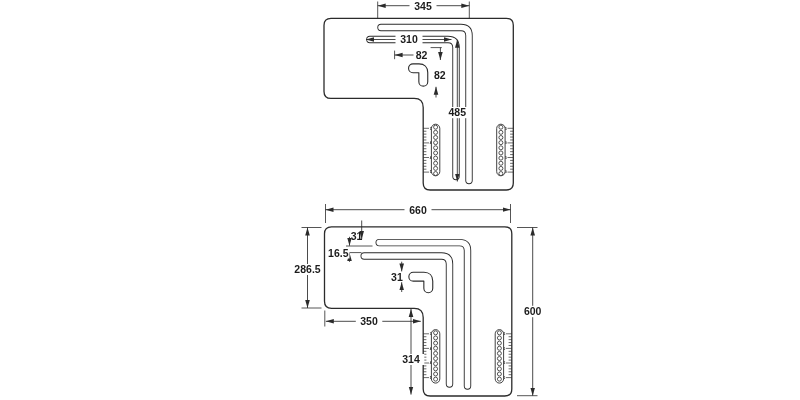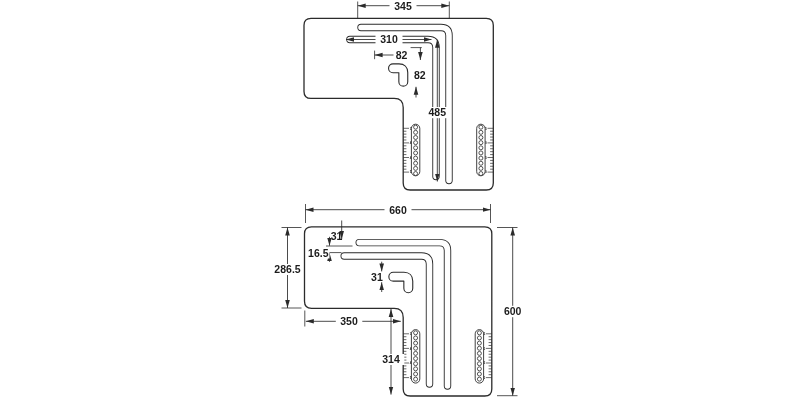--- a/index.html
+++ b/index.html
@@ -1,18 +1,18 @@
 <!DOCTYPE html>
 <html style="--line: #2b2b2b; --text: #1c1c1c; --bg: #ffffff;"><head>
 <meta charset="utf-8">
 <style>
   :root { --line:#2b2b2b; --text:#1c1c1c; --bg:#ffffff; }
   html,body { margin:0; padding:0; background:var(--bg); }
   .canvas { position:relative; width:741px; height:400px; background:var(--bg); overflow:hidden;
-            font-family:"Liberation Sans", sans-serif; }
+            font-family:"Liberation Sans", sans-serif;padding-left:20px; }
   svg text { font-family:"Liberation Sans", sans-serif; }
   .plate   { fill:#ffffff; stroke:var(--line); stroke-width:1.3; stroke-linejoin:round; }
   .slotB   { fill:none; stroke:var(--line); stroke-width:7.4; stroke-linecap:round; stroke-linejoin:round; }
   .slotW   { fill:none; stroke:#ffffff;     stroke-width:5.6; stroke-linecap:round; stroke-linejoin:round; }
   .slotB2  { fill:none; stroke:var(--line); stroke-width:10;  stroke-linecap:round; stroke-linejoin:round; }
   .slotW2  { fill:none; stroke:#ffffff;     stroke-width:7.8; stroke-linecap:round; stroke-linejoin:round; }
   .dim     { stroke:var(--line); stroke-width:0.85; fill:none; }
   .ext     { stroke:var(--line); stroke-width:0.8;  fill:none; }
   .lbg     { fill:#ffffff; }
   .dimtext { font-size:10.5px; font-weight:bold; fill:var(--text); text-anchor:middle; }

